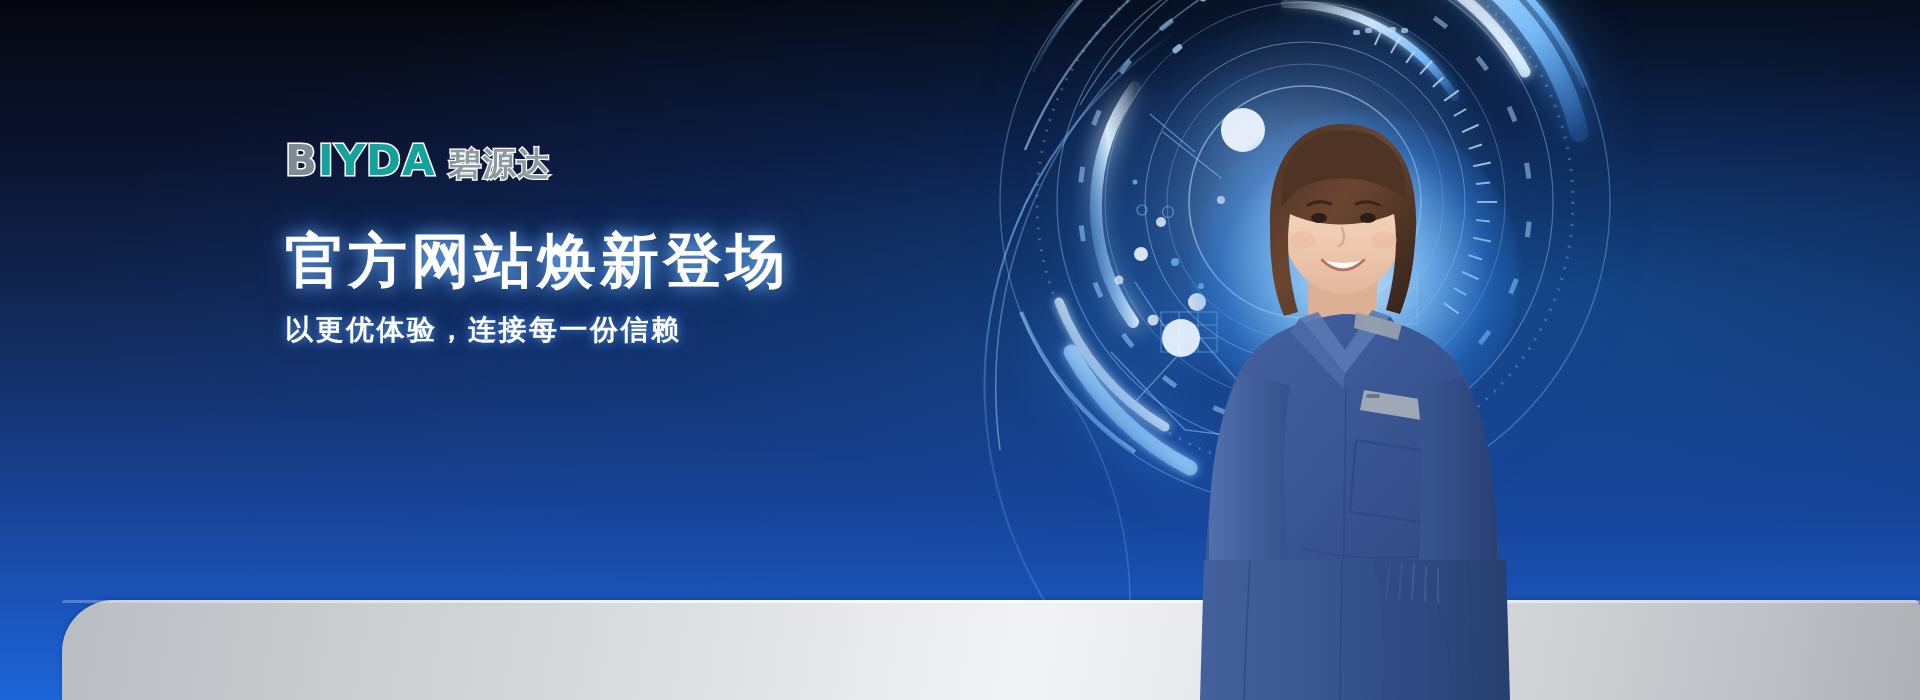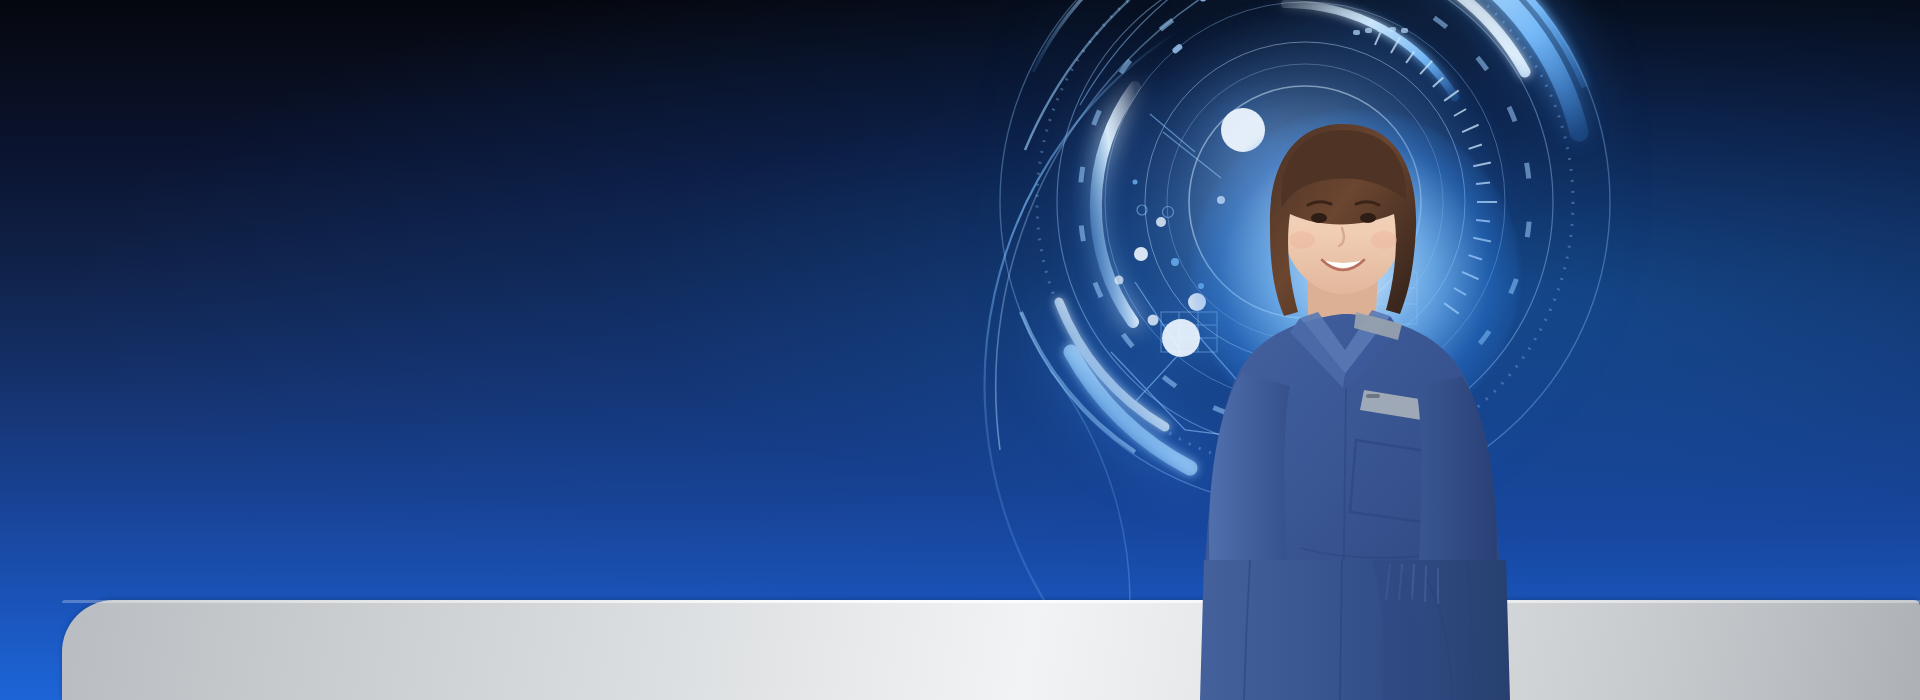--- a/index.html
+++ b/index.html
@@ -367,20 +367,29 @@
 
     <path d="M172 172 Q 193 188 214 172 Q 193 178 172 172 Z" fill="#ffffff"></path>
     <path d="M172 172 Q 193 192 214 172" fill="none" stroke="#b9705f" stroke-width="2.6" stroke-linecap="round"></path>
 
     <g fill="#ecb49c" opacity=".45">
       <ellipse cx="152" cy="152" rx="13" ry="9"></ellipse>
       <ellipse cx="234" cy="152" rx="13" ry="9"></ellipse>
     </g>
   </svg>
 
+  <div class="copy">
+    <div class="logo">
+      <div class="logo-mark"><span class="b-grey">B</span><span>IYDA</span></div>
+      <div class="logo-cn">碧源达</div>
+    </div>
+
+    <div class="headline">官方网站焕新登场</div>
+    <div class="subhead">以更优体验，连接每一份信赖</div>
+  </div>
 
   <div class="panel">
     <div class="panel-sheen"></div>
   </div>
 
   <svg id="person-front" viewBox="0 0 430 140">
     <defs>
       <linearGradient id="uni2" x1="0" y1="0" x2="1" y2="0">
         <stop offset="0%" stop-color="#44619c"></stop>
         <stop offset="35%" stop-color="#3a5792"></stop>

